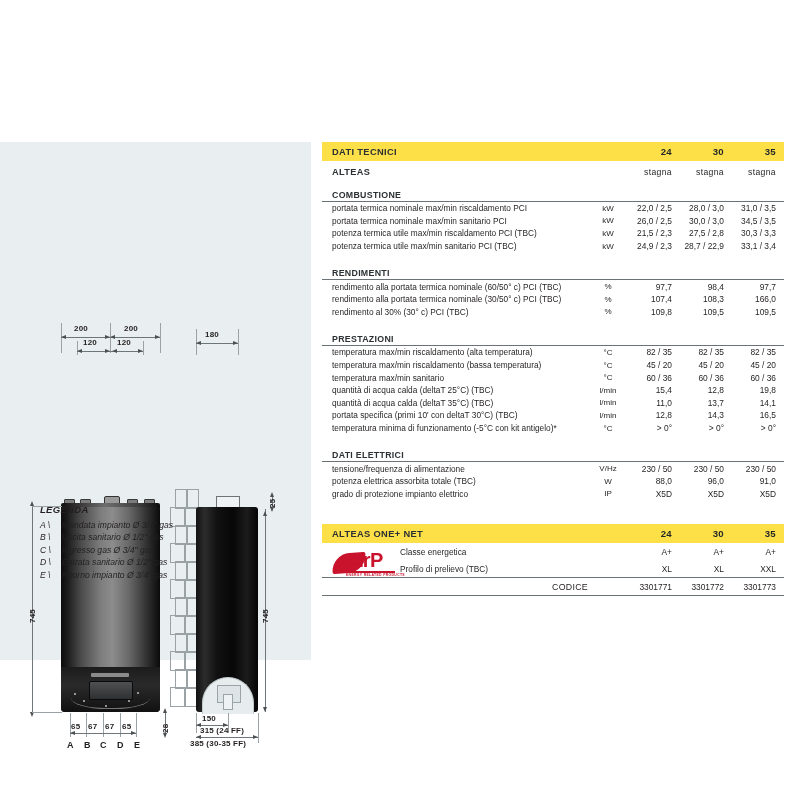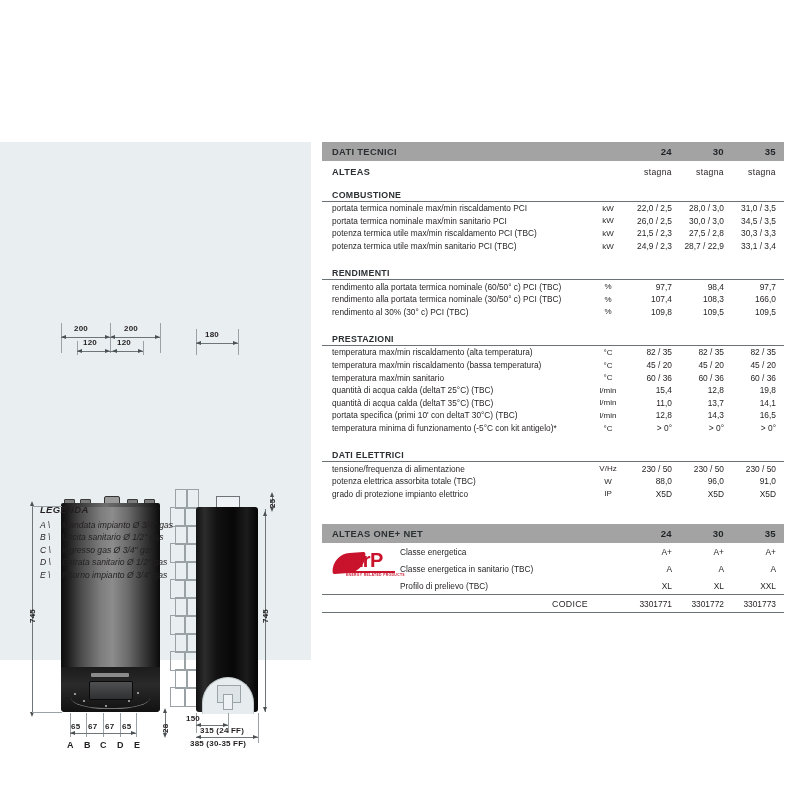--- a/index.html
+++ b/index.html
@@ -127,21 +127,21 @@
 
   
   .table-wrap{position:absolute;left:322px;top:142px;width:462px;}
   .tbl{width:100%;border-collapse:collapse;table-layout:fixed;}
   .tbl col.c-label{width:calc(100% - 196px);}
   .tbl col.c-unit{width:40px;}
   .tbl col.c-val{width:52px;}
   .tbl td,.tbl th{padding:0;vertical-align:middle;}
 
   .hdr-band td{
-    background:#a3a3a3;height:19px;
+    background:#fde047;height:19px;
     font-size:9.3px;font-weight:700;letter-spacing:.35px;color:#2b3033;
   }
   .hdr-band td.lab{padding-left:10px;}
   .hdr-band td.val{text-align:right;padding-right:8px;font-size:9.6px;color:#1f2427;}
 
   .subhdr td{
     height:22px;font-size:9.2px;font-weight:700;letter-spacing:.35px;color:#2b3033;
   }
   .subhdr td.lab{padding-left:10px;}
   .subhdr td.val{text-align:right;padding-right:8px;font-weight:400;font-size:8.6px;color:#231f20;}
@@ -326,21 +326,21 @@
       <div class="arrow u" style="left:262.5px;top:218px;"></div>
       <div class="arrow d" style="left:262.5px;top:414px;"></div>
       <div class="dim-txt rot" style="left:261px;top:330px;">745</div>
 
       <div class="ext" style="left:196px;top:420px;height:20px;"></div>
       <div class="ext" style="left:228px;top:420px;height:20px;"></div>
       <div class="ext" style="left:258px;top:420px;height:30px;"></div>
       <div class="dim-line" style="left:196px;top:432px;width:32px;"></div>
       <div class="arrow l" style="left:196px;top:429.5px;"></div>
       <div class="arrow r" style="left:223px;top:429.5px;"></div>
-      <div class="dim-txt" style="left:186px;top:421px;">150</div>
+      <div class="dim-txt" style="left:202px;top:421px;">150</div>
 
       <div class="dim-line" style="left:196px;top:444px;width:62px;"></div>
       <div class="arrow l" style="left:196px;top:441.5px;"></div>
       <div class="arrow r" style="left:253px;top:441.5px;"></div>
       <div class="dim-txt" style="left:200px;top:433px;">315 (24 FF)</div>
 
       <div class="dim-txt" style="left:190px;top:446px;">385 (30-35 FF)</div>
     </div>
 
     <div class="legend" style="top:362px;left:40px;">
@@ -569,27 +569,20 @@
               <div class="erp-tag">ENERGY RELATED PRODUCTS</div>
             </div>
             <span>Classe energetica</span>
           </td>
           <td class="unit"></td>
           <td class="val">A+</td>
           <td class="val">A+</td>
           <td class="val">A+</td>
         </tr>
         <tr class="row">
-          <td class="lab" style="height:17px;padding-left:78px;">Classe energetica in sanitario (TBC)</td>
-          <td class="unit"></td>
-          <td class="val">A</td>
-          <td class="val">A</td>
-          <td class="val">A</td>
-        </tr>
-        <tr class="row">
           <td class="lab" style="height:17px;padding-left:78px;">Profilo di prelievo (TBC)</td>
           <td class="unit"></td>
           <td class="val">XL</td>
           <td class="val">XL</td>
           <td class="val">XXL</td>
         </tr>
 
         <tr class="codice-row">
           <td class="lab">CODICE</td>
           <td></td>

